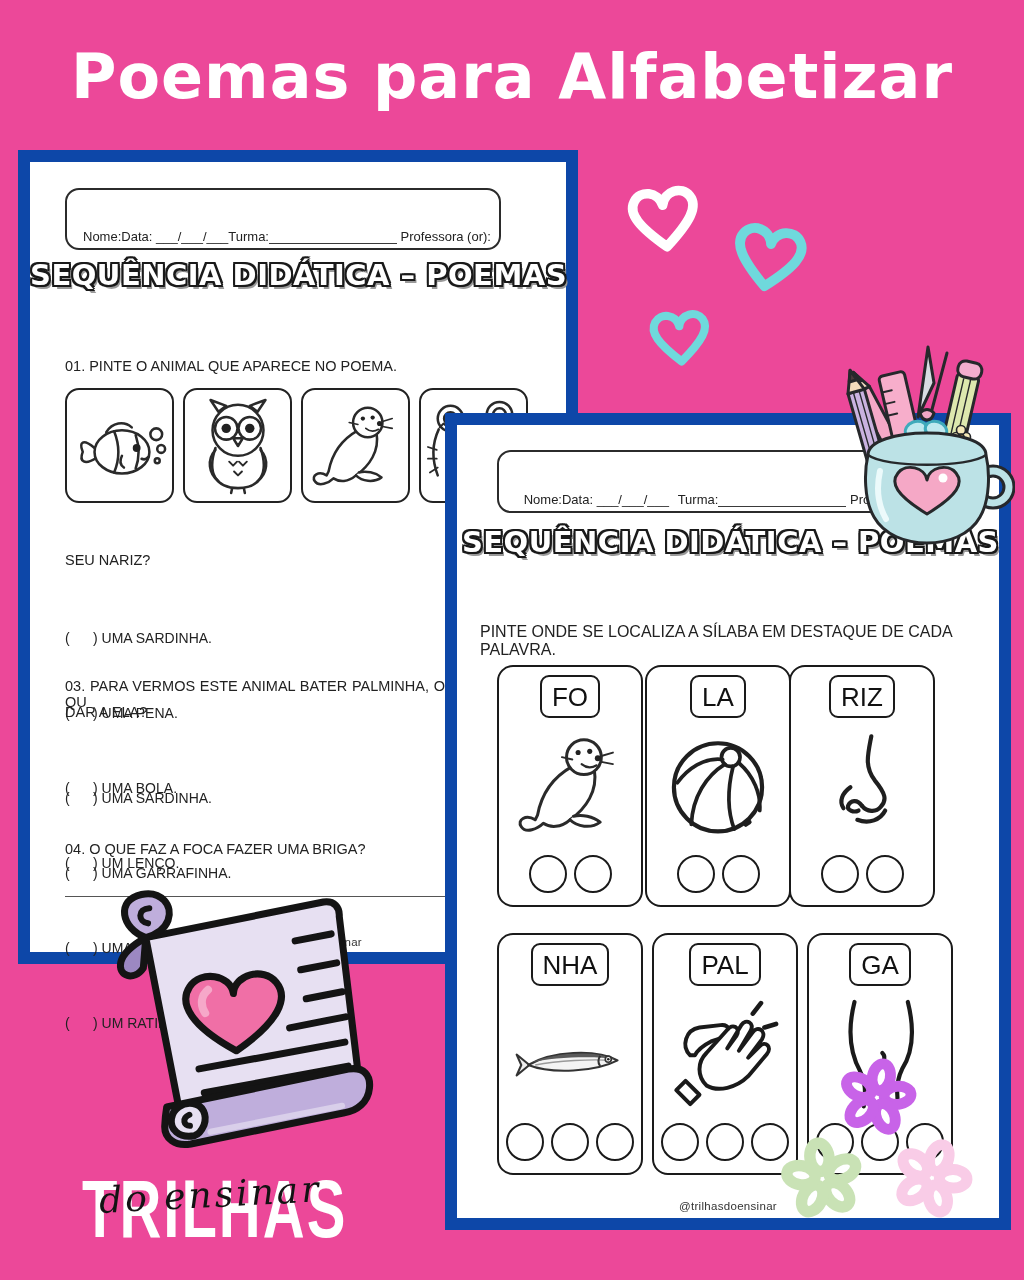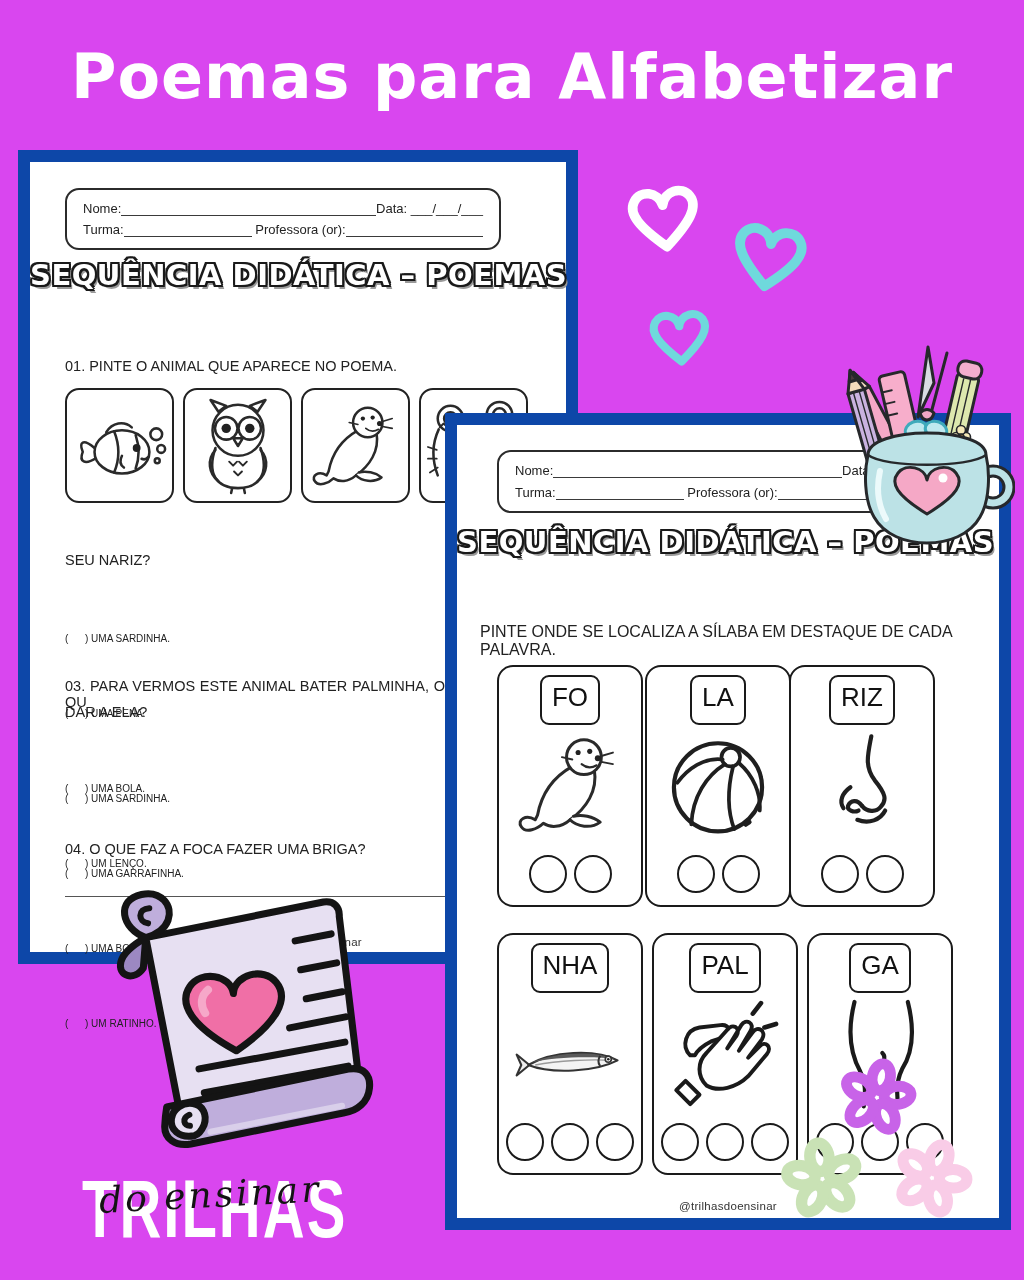--- a/index.html
+++ b/index.html
@@ -1,52 +1,52 @@
 <!DOCTYPE html>
 <html><head>
 <meta charset="utf-8">
 <style>
   *{margin:0;padding:0;box-sizing:border-box}
   html,body{width:1024px;height:1280px}
-  .canvas{position:relative;width:1024px;height:1280px;background:#d946ef;overflow:hidden;
+  .canvas{position:relative;width:1024px;height:1280px;background:#ec4899;overflow:hidden;
           font-family:"Liberation Sans",sans-serif}
 
   
   .main-title{position:absolute;left:0;right:0;top:40px;text-align:center;z-index:1;
     font-family:"DejaVu Sans",sans-serif;font-weight:800;font-size:62px;color:#fff;letter-spacing:1px}
 
   
   .sheet{position:absolute;background:#fff;border:12px solid #0D47A8}
   .sheet1{left:18px;top:150px;width:560px;height:814px;z-index:2}
   .sheet2{left:445px;top:413px;width:566px;height:817px;z-index:4}
 
   .hdrbox{position:absolute;border:2px solid #2b2b2b;border-radius:14px;
-          display:flex;flex-direction:column;justify-content:space-evenly;padding:4px 16px}
+          display:flex;flex-direction:row;justify-content:space-evenly;padding:4px 16px}
   .hrow{display:flex;align-items:flex-end;font-size:13px;color:#222;white-space:pre}
   .hline{border-bottom:1.5px solid #3a3a3a;height:14px}
   .grow{flex:1}
   .wsm{width:128px}
 
-  .bubble{position:absolute;width:100%;text-align:left;font-family:"DejaVu Sans",sans-serif;
+  .bubble{position:absolute;width:100%;text-align:right;font-family:"DejaVu Sans",sans-serif;
     font-weight:800;font-size:29px;letter-spacing:.5px;color:#fff;white-space:nowrap;
     text-shadow:-2px -2px 0 #1a1a1a,0 -2px 0 #1a1a1a,2px -2px 0 #1a1a1a,-2px 0 0 #1a1a1a,
       2px 0 0 #1a1a1a,-2px 2px 0 #1a1a1a,0 2px 0 #1a1a1a,2px 2px 0 #1a1a1a,3px 4px 0 #9a9a9a}
   .sect{position:absolute;width:100%;text-align:center;font-weight:700;font-size:17px;color:#111;letter-spacing:.3px}
   .qtext{position:absolute;font-size:14.5px;color:#222}
   .just{text-align:justify;text-align-last:justify}
-  .opts{position:absolute;font-size:10px;color:#222;line-height:25px;white-space:pre}
+  .opts{position:absolute;font-size:14px;color:#222;line-height:25px;white-space:pre}
 
   .animal-row{position:absolute;display:flex;gap:9px}
   .abox{width:109px;height:115px;border:2.5px solid #222;border-radius:14px;background:#fff;
         overflow:hidden;display:flex;align-items:center;justify-content:center}
   .abox svg{width:98px;height:98px}
 
   .card{position:absolute;width:146px;height:242px;border:2.5px solid #1a1a1a;border-radius:16px;background:#fff}
   .sylbox{margin:8px auto 0;border:2.5px solid #1a1a1a;border-radius:9px;width:max-content;
-          min-width:52px;padding:5px 10px 10px;text-align:center;font-size:26px;color:#111}
+          min-width:52px;padding:5px 10px 3px;text-align:center;font-size:26px;color:#111}
   .cimg{position:absolute;left:0;right:0;top:58px;bottom:60px;display:flex;align-items:center;justify-content:center}
   .cimg svg{width:116px;height:116px}
   .crow{position:absolute;left:0;right:0;bottom:12px;display:flex;justify-content:center;gap:7px}
   .circle{width:38px;height:38px;border:2.5px solid #1a1a1a;border-radius:50%;background:#fff}
 
   .ansline{position:absolute;left:35px;top:734px;width:468px;border-bottom:1.5px solid #555}
   .footer{position:absolute;width:100%;text-align:center;font-size:11.5px;color:#333;letter-spacing:.3px}
 
   
   .deco{position:absolute}

